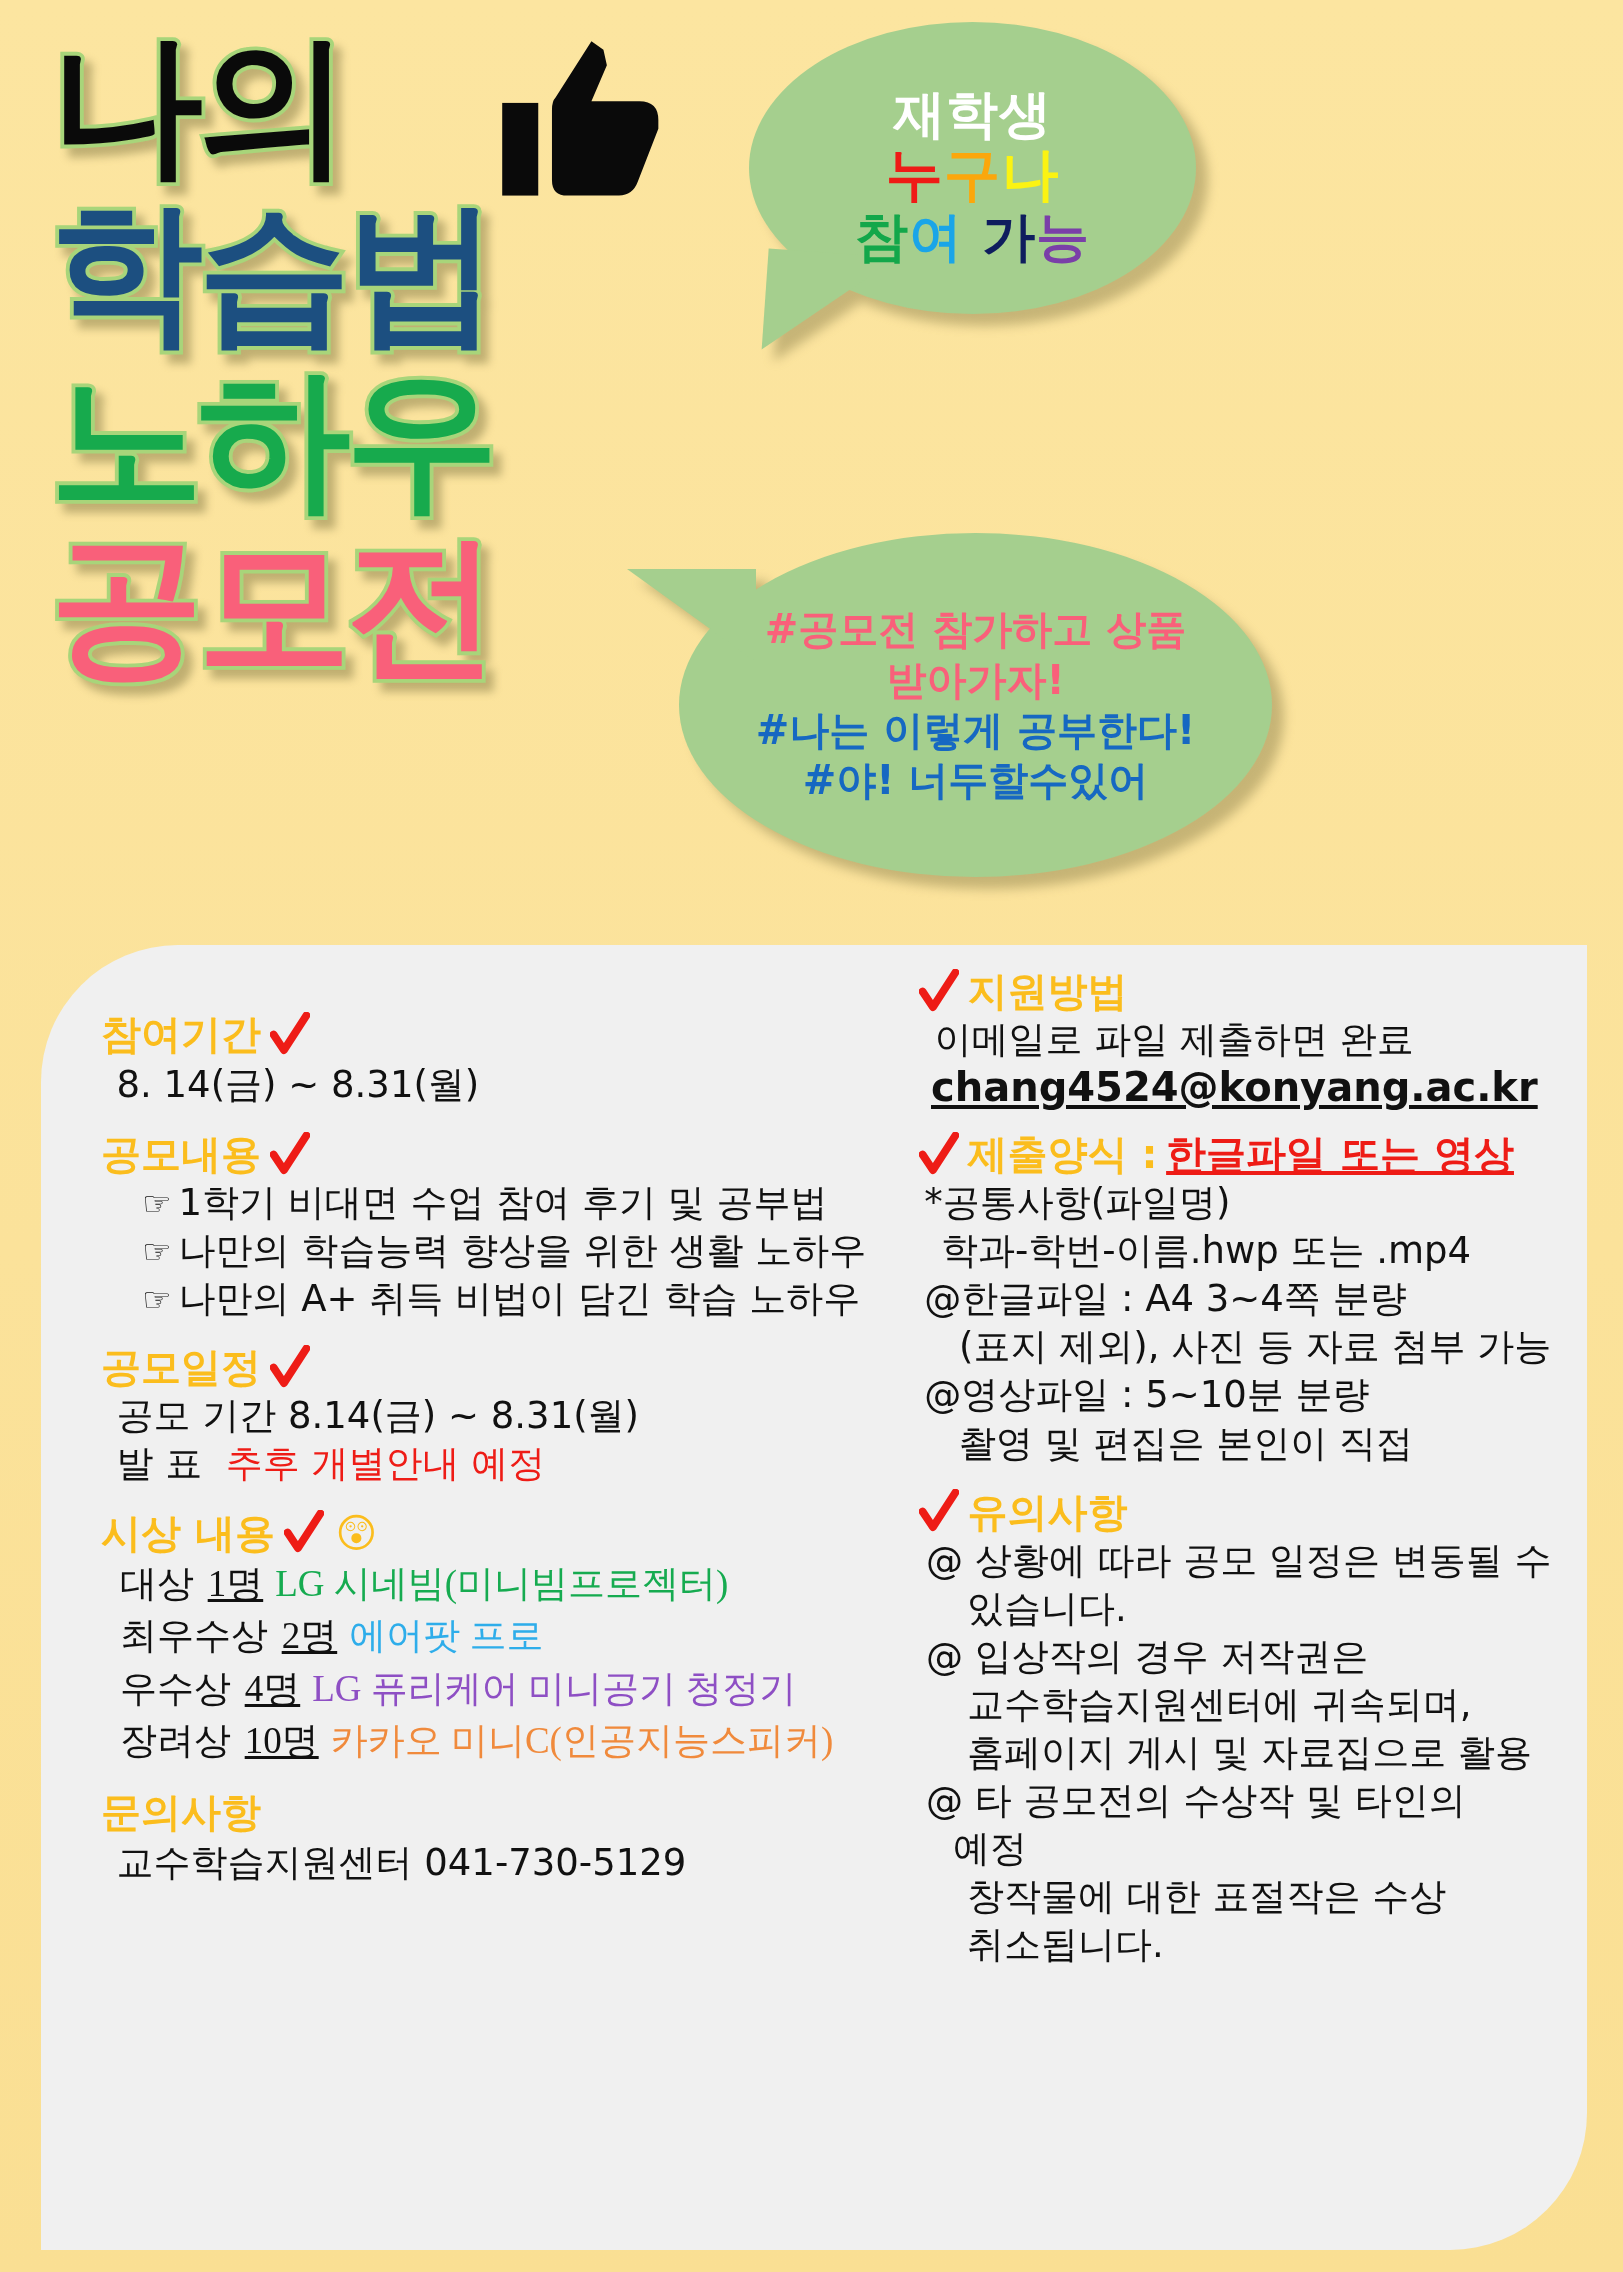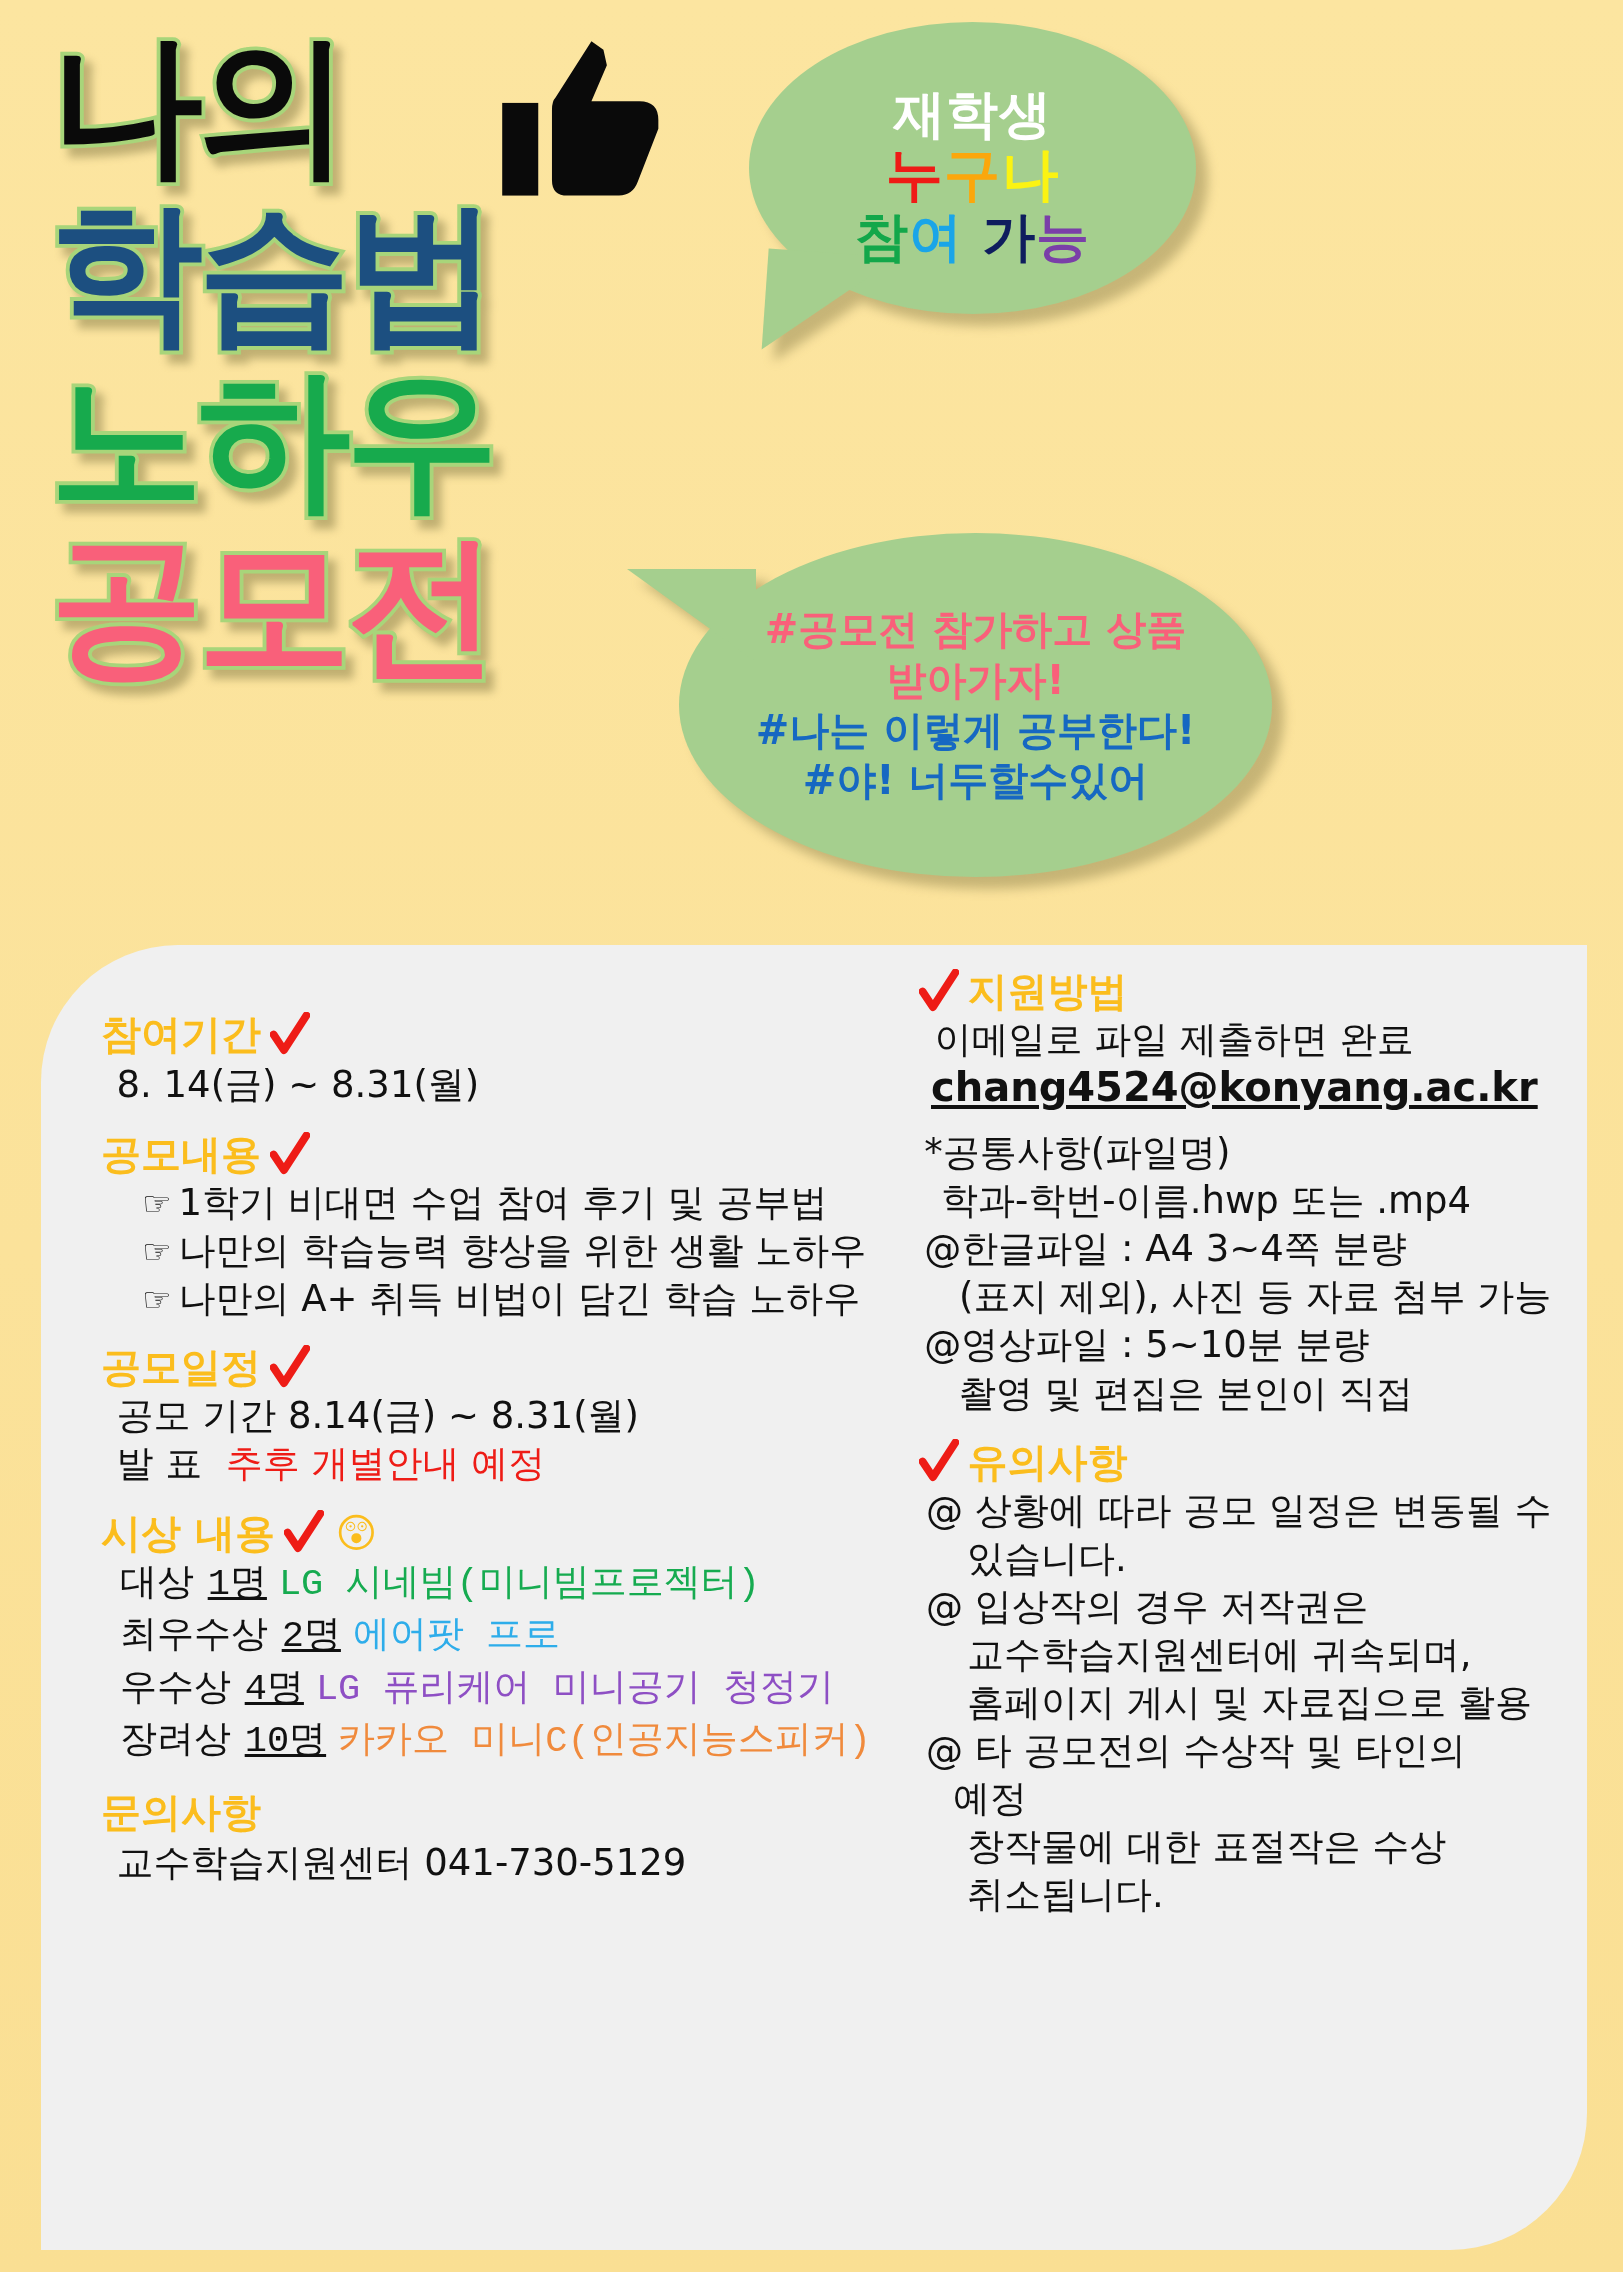--- a/index.html
+++ b/index.html
@@ -186,21 +186,21 @@
     font-size: 40px;
     color: #111;
     text-decoration: underline;
     text-underline-offset: 4.3px;
     padding-left: 12px;
     white-space: nowrap;
   }
 
   .award-row {
     display: flex; align-items: center;
-    font-family: Liberation Mono, monospace;
+    font-family: Liberation Serif, serif;
     font-size: 37px;
     line-height: 1.42;
     white-space: nowrap;
     padding-left: 19px;
   }
   .aw-name { color:#111; min-width: 0; }
   .aw-count { color:#111; text-decoration: underline; text-underline-offset: 3.4px; margin: 0 12px 0 13.7px; }
   .aw-prize { font-weight: 400; }
 </style>
 </head>
@@ -340,20 +340,29 @@
               <path d="M4 26 L16 44 L42 4" stroke="#ee1c16" stroke-width="9" fill="none" stroke-linecap="round" stroke-linejoin="round"></path>
             </svg>
         </span>
         <span>지원방법</span>
       </div>
       <div class="body-line tight">이메일로 파일 제출하면 완료</div>
       <div class="email">chang4524@konyang.ac.kr</div>
     </div>
 
     <div class="sect">
+      <div class="sect-head">
+        <span class="check">
+          <svg viewBox="0 0 46 52">
+              <path d="M4 26 L16 44 L42 4" stroke="#ee1c16" stroke-width="9" fill="none" stroke-linecap="round" stroke-linejoin="round"></path>
+            </svg>
+        </span>
+        <span>제출양식 : </span>
+          <span class="red u">한글파일 또는 영상</span>
+      </div>
       <div class="body-line tight" style="padding-left:5.2px">*공통사항(파일명)</div>
       <div class="body-line tight" style="padding-left:22px">학과-학번-이름.hwp 또는 .mp4</div>
       <div class="body-line tight" style="padding-left:5.2px">@한글파일 :  A4 3~4쪽 분량</div>
       <div class="body-line tight" style="padding-left:40px">(표지 제외), 사진 등 자료 첨부 가능</div>
       <div class="body-line tight" style="padding-left:5.2px">@영상파일 : 5~10분 분량</div>
       <div class="body-line tight" style="padding-left:40px">촬영 및 편집은 본인이 직접</div>
     </div>
 
     <div class="sect">
       <div class="sect-head">

